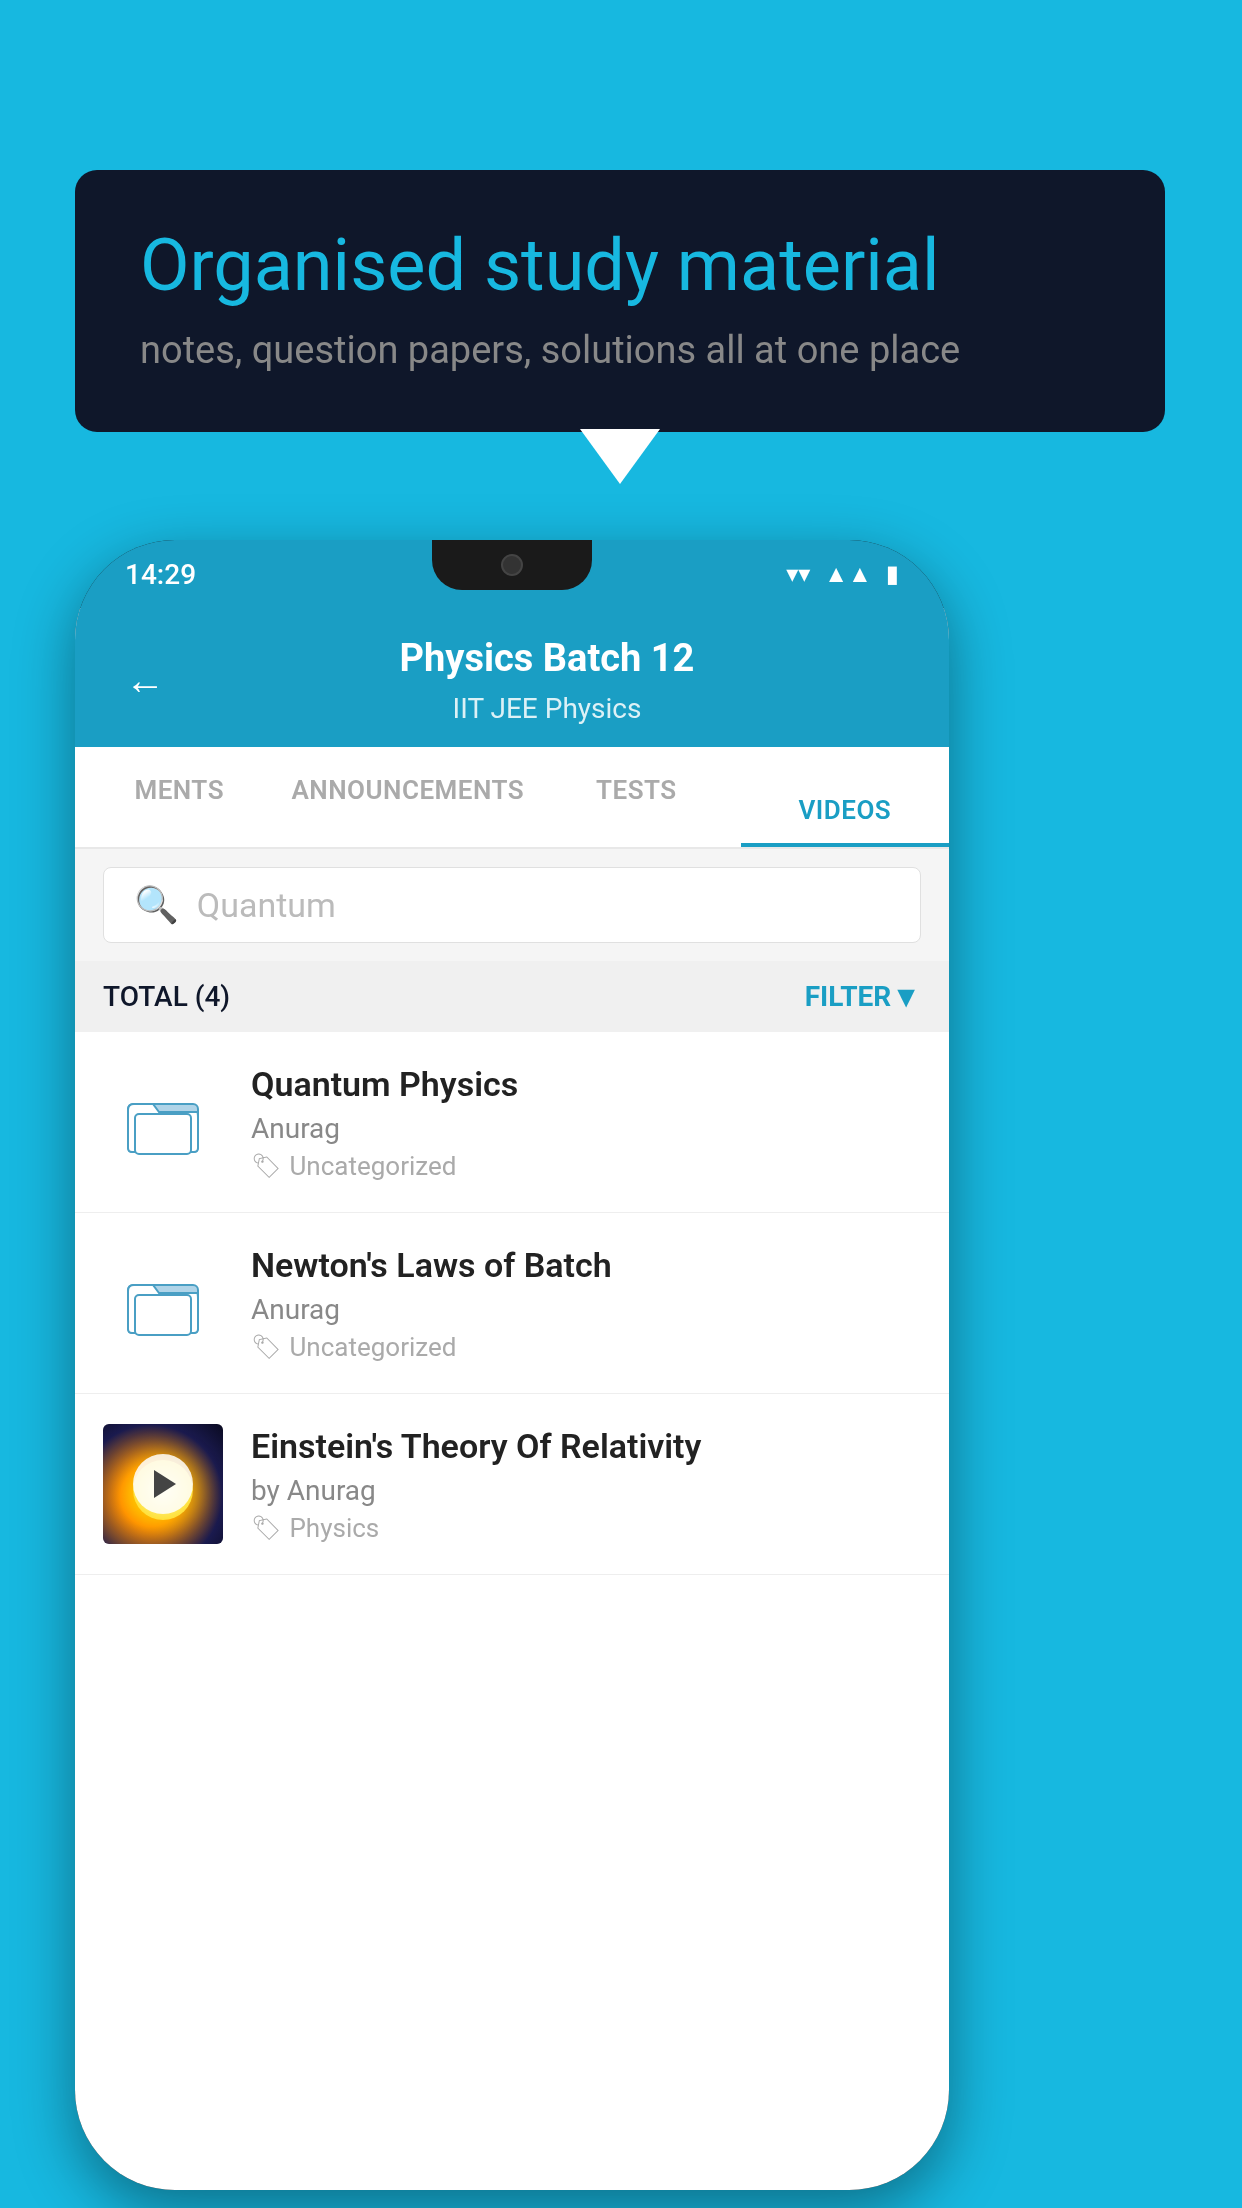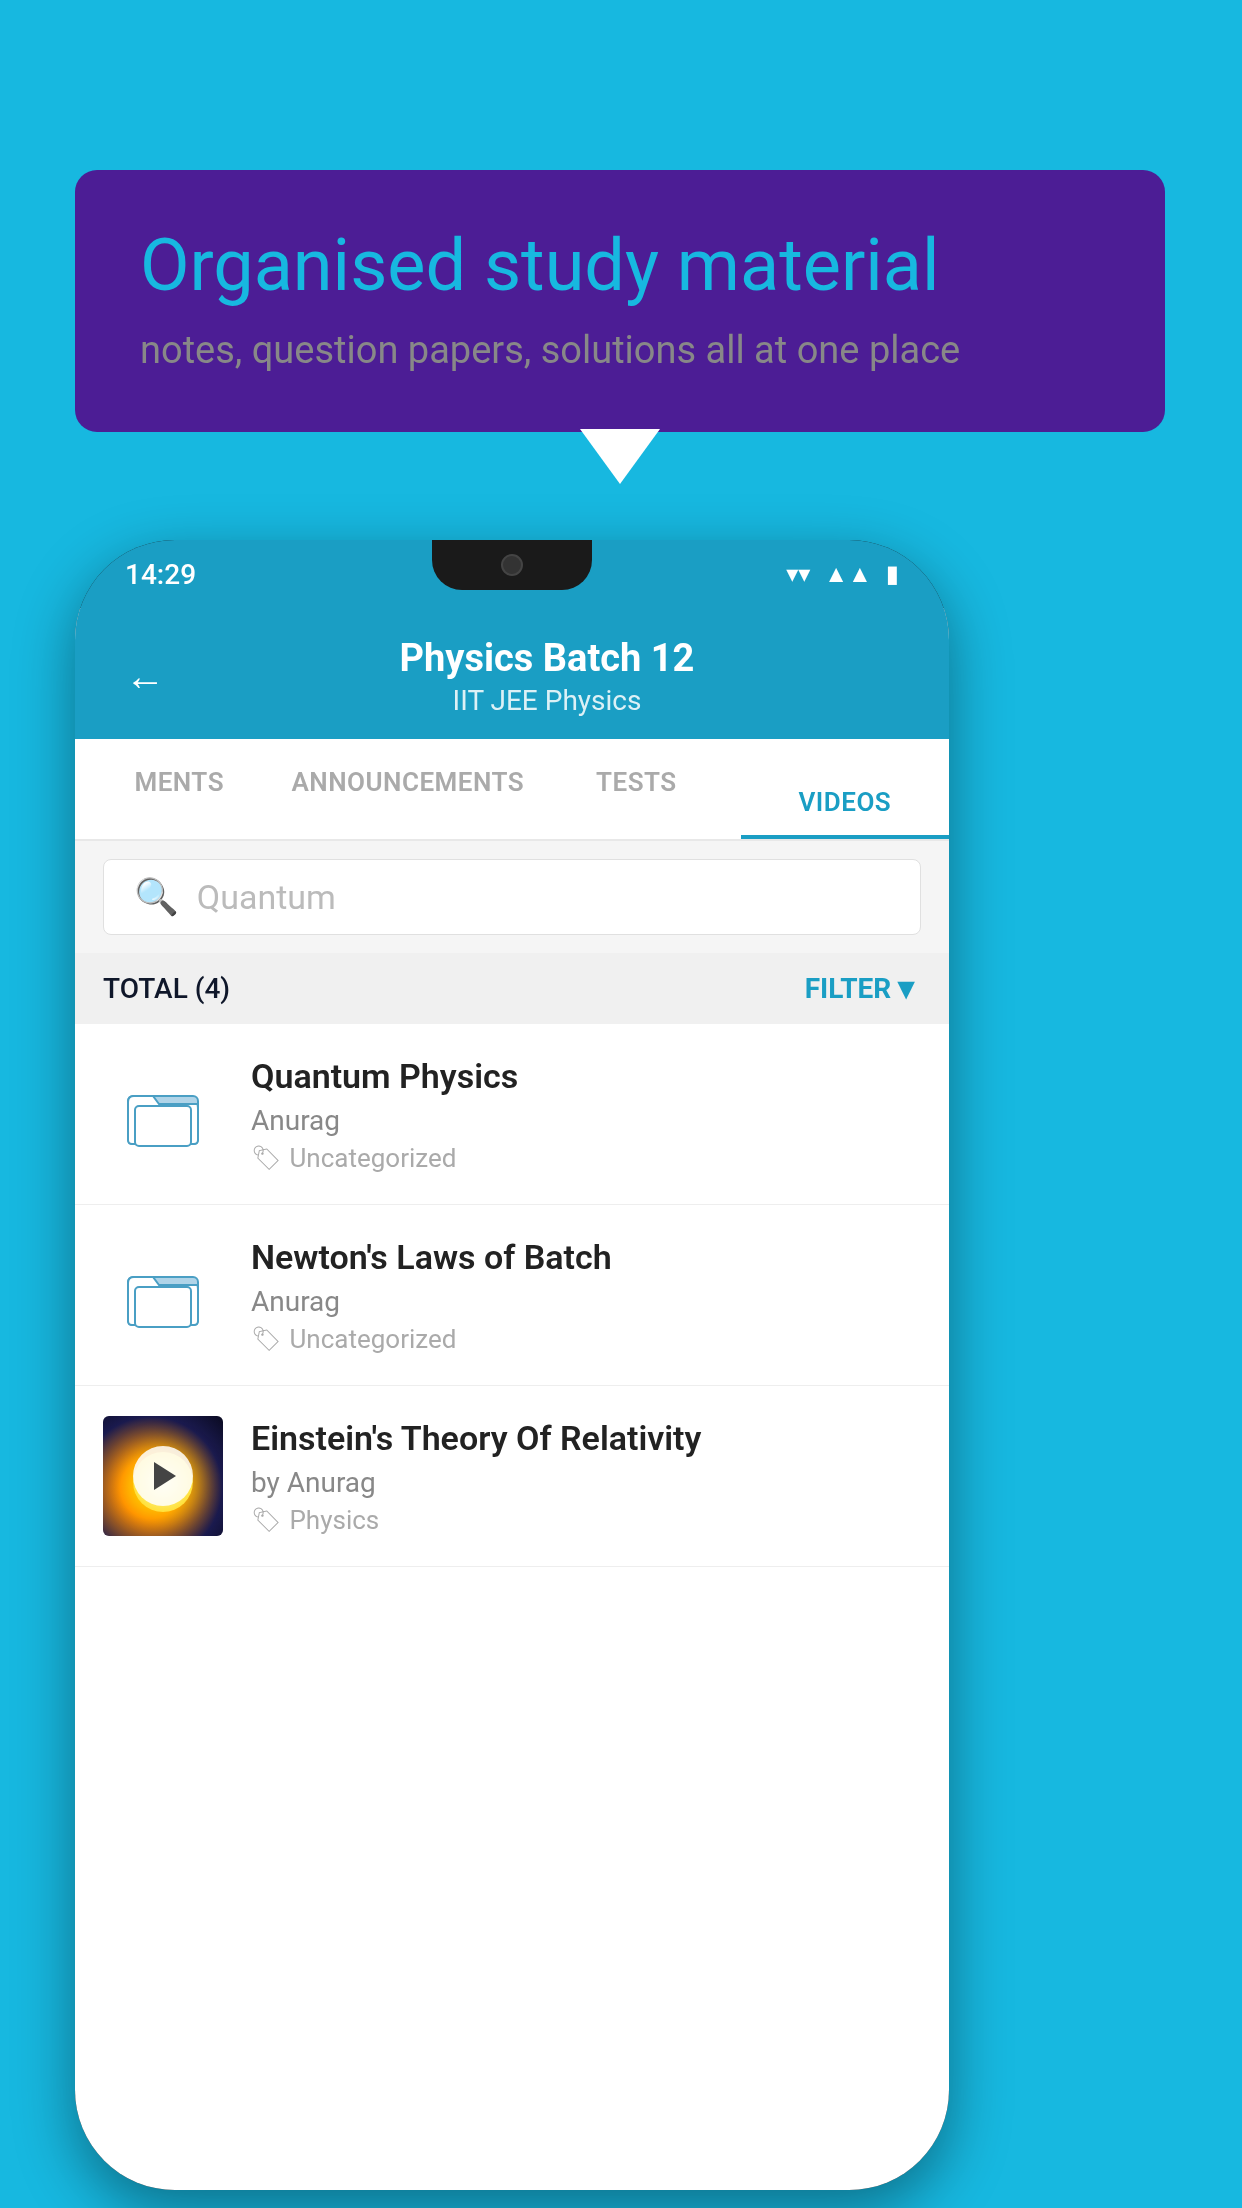--- a/index.html
+++ b/index.html
@@ -12,21 +12,21 @@
       overflow: hidden;
       position: relative;
     }
 
     
     .speech-bubble {
       position: absolute;
       top: 170px;
       left: 75px;
       width: 1090px;
-      background: #4c1d95;
+      background: #0f172a;
       border-radius: 22px;
       padding: 55px 65px 60px 65px;
     }
     .speech-bubble::after {
       content: '';
       position: absolute;
       bottom: -52px;
       left: 50%;
       transform: translateX(-50%);
       width: 0;
@@ -128,21 +128,21 @@
       flex: 1;
     }
     .header-title {
       color: white;
       font-size: 38px;
       font-weight: 700;
     }
     .header-subtitle {
       color: rgba(255,255,255,0.85);
       font-size: 28px;
-      margin-top: 4px;
+      margin-top: 12px;
     }
 
     
     .tabs {
       background: white;
       display: flex;
       border-bottom: 2px solid #e8e8e8;
       overflow: hidden;
     }
     .tab {

